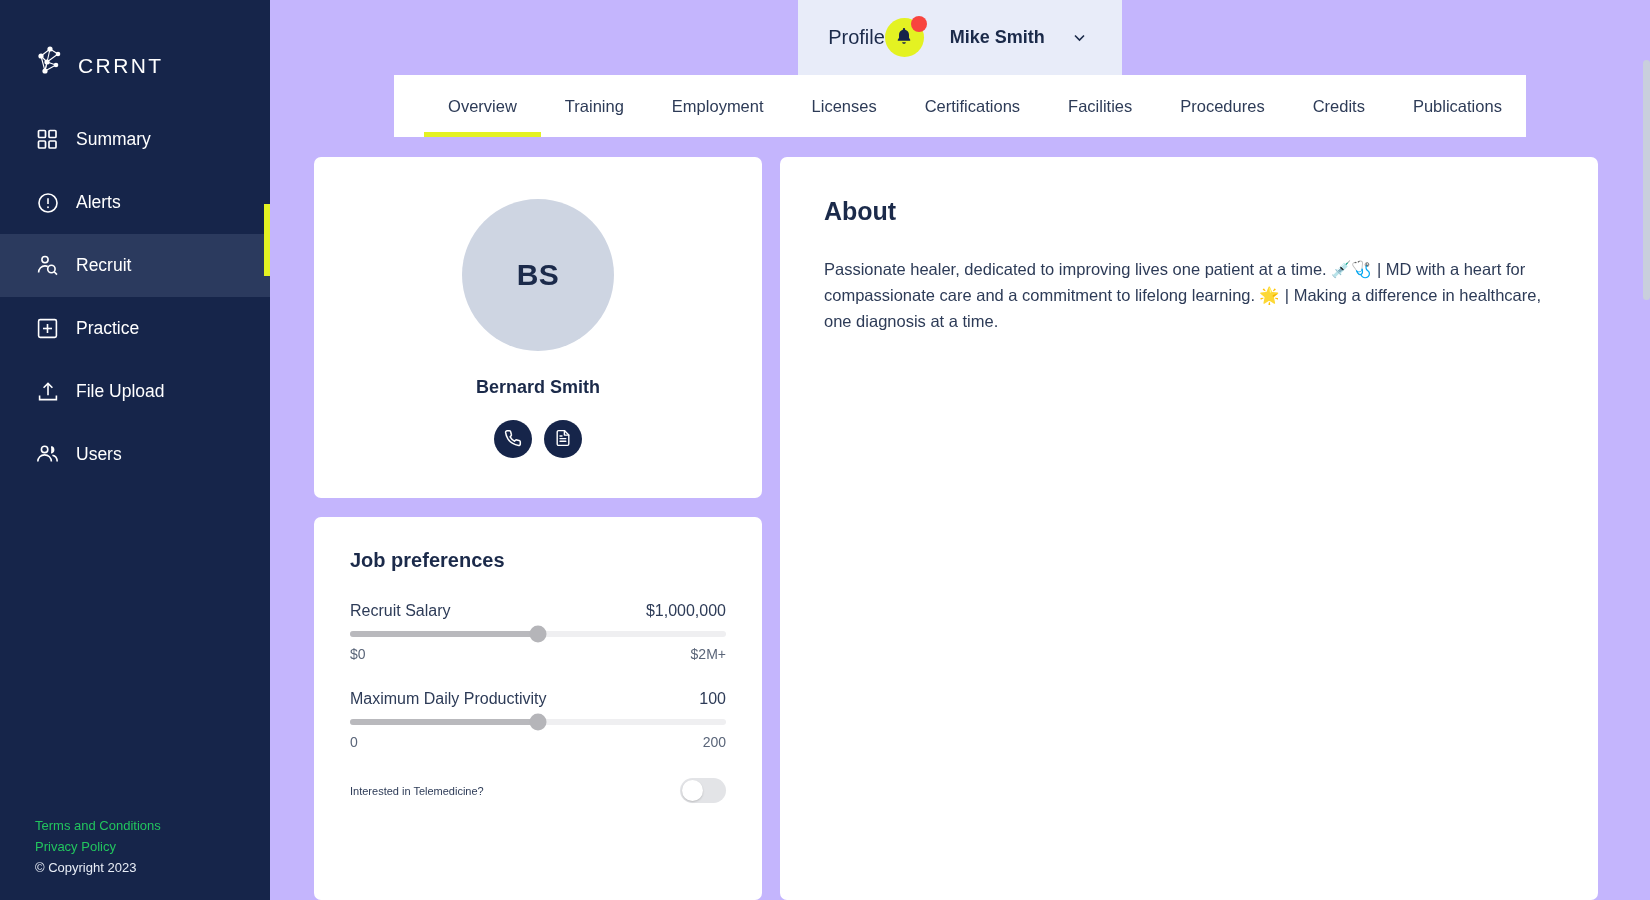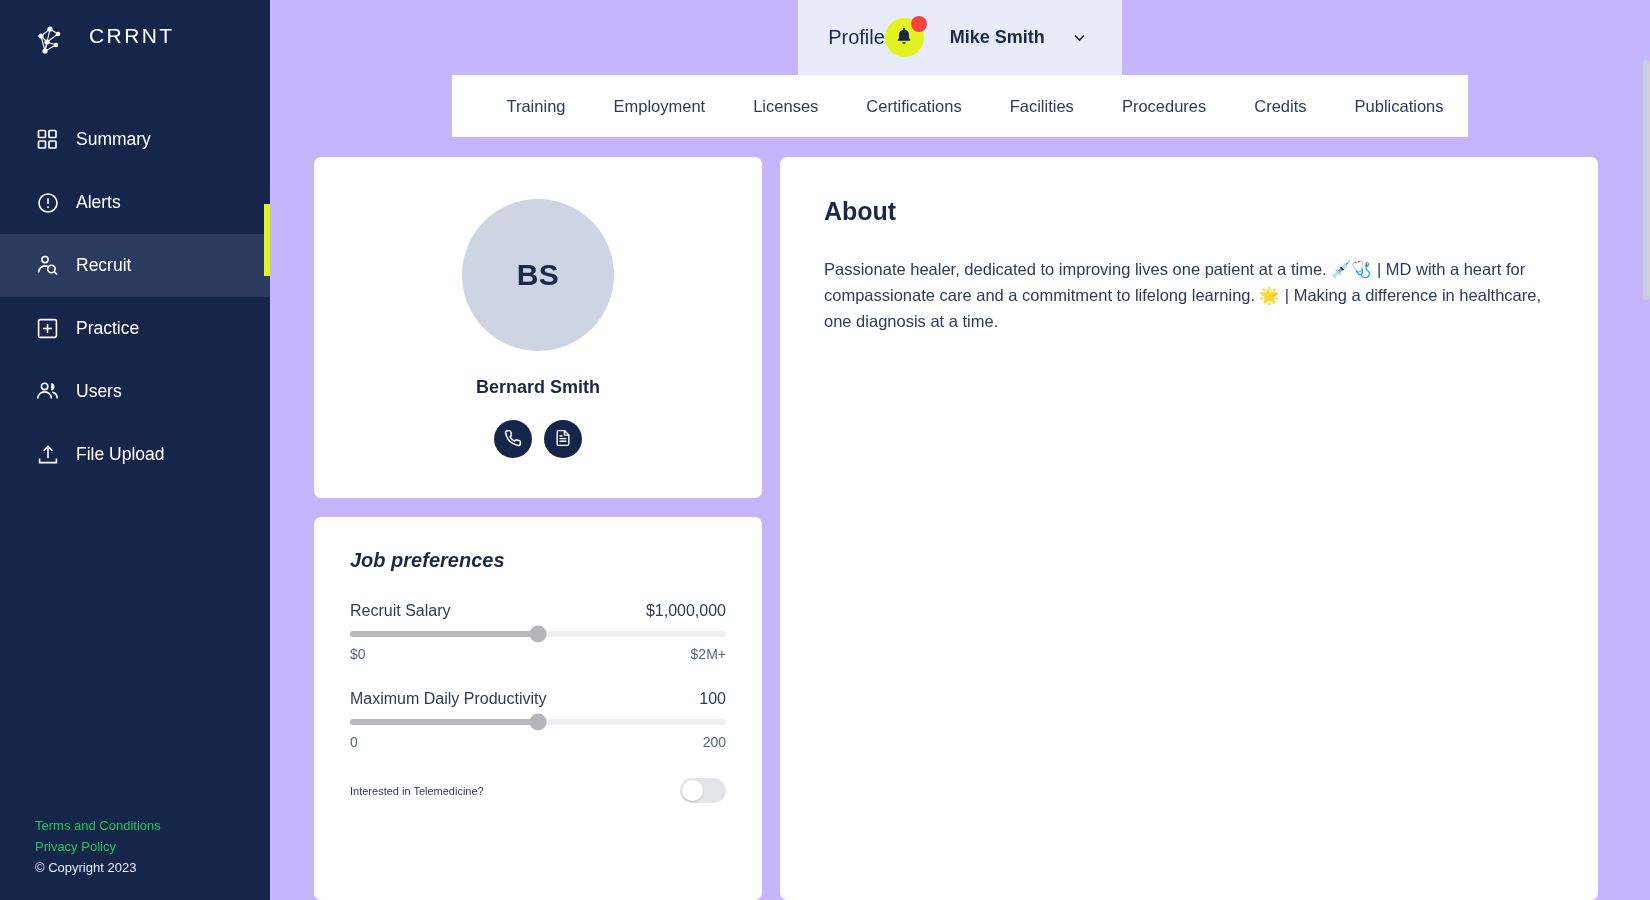--- a/index.html
+++ b/index.html
@@ -29,23 +29,23 @@
     flex: 0 0 270px;
     background: #16254a;
     position: relative;
     display: flex;
     flex-direction: column;
     color: #ffffff;
   }
 
   .brand {
     display: flex;
-    align-items: flex-start;
-    gap: 22px;
-    padding: 24px 0 0 33px;
+    align-items: flex-end;
+    gap: 11px;
+    padding: 12px 0 0 33px;
     height: 78px;
   }
   .brand-logo { width: 34px; height: 34px; display: block; }
   .brand-name {
     font-size: 21px;
     letter-spacing: 2.4px;
     font-weight: 400;
     color: #ffffff;
   }
 
@@ -253,21 +253,20 @@
 
   .prefs-card {
     padding: 32px 36px 30px 36px;
     flex: 1;
   }
   .prefs-title {
     font-size: 20px;
     font-weight: 700;
     color: #1b2a4a;
     margin-bottom: 30px;
-    font-style: italic;
   }
   .pref-row {
     display: flex;
     justify-content: space-between;
     align-items: baseline;
     font-size: 16px;
     color: #2d3b57;
     margin-bottom: 11px;
   }
   .pref-value { font-size: 16px; color: #2d3b57; }
@@ -440,39 +439,39 @@
             <rect x="1.6" y="1.6" width="17.8" height="17.8" rx="1.6"></rect>
             <line x1="10.5" y1="6" x2="10.5" y2="15"></line>
             <line x1="6" y1="10.5" x2="15" y2="10.5"></line>
           </svg>
         </span>
         <span>Practice</span>
       </div>
 
       <div class="nav-item">
         <span class="nav-icon">
+          <svg width="22" height="22" viewBox="0 0 22 22" fill="none" stroke="#ffffff" stroke-width="1.6">
+            <path d="M11 14.2V2.6"></path>
+            <path d="M6.6 6.8 11 2.4l4.4 4.4"></path>
+            <path d="M2.6 14.4v4.2h16.8v-4.2"></path>
+          </svg>
+        </span>
+        <span>File Upload</span>
+      </div>
+
+      <div class="nav-item">
+        <span class="nav-icon">
           <svg width="23" height="23" viewBox="0 0 23 23" fill="none" stroke="#ffffff" stroke-width="1.6">
             <circle cx="8.6" cy="6.4" r="3.2"></circle>
             <path d="M1.8 18.6c0-3.9 3-6.7 6.8-6.7s6.8 2.8 6.8 6.7"></path>
             <path d="M15.2 3.7a3.2 3.2 0 0 1 0 6.2" fill="#ffffff"></path>
             <path d="M16.4 12.2c2.8.5 4.8 3 4.8 6.4"></path>
           </svg>
         </span>
         <span>Users</span>
-      </div>
-
-      <div class="nav-item">
-        <span class="nav-icon">
-          <svg width="22" height="22" viewBox="0 0 22 22" fill="none" stroke="#ffffff" stroke-width="1.6">
-            <path d="M11 14.2V2.6"></path>
-            <path d="M6.6 6.8 11 2.4l4.4 4.4"></path>
-            <path d="M2.6 14.4v4.2h16.8v-4.2"></path>
-          </svg>
-        </span>
-        <span>File Upload</span>
       </div>
 
     </nav>
 
     <div class="sidebar-footer">
       <a>Terms and Conditions</a>
       <a>Privacy Policy</a>
       <div class="copy">© Copyright 2023</div>
     </div>
 
@@ -497,20 +496,23 @@
         <span class="user-name">Mike Smith</span>
         <span class="chev">
           <svg width="17" height="17" viewBox="0 0 17 17" fill="none" stroke="#1b2a4a" stroke-width="1.6">
             <path d="M4 6.5 8.5 11 13 6.5"></path>
           </svg>
         </span>
       </div>
     </header>
 
     <nav class="tabs">
+      <div class="tab active">
+          <span>Overview</span>
+        </div>
       <div class="tab">
           <span>Training</span>
         </div>
       <div class="tab">
           <span>Employment</span>
         </div>
       <div class="tab">
           <span>Licenses</span>
         </div>
       <div class="tab">

